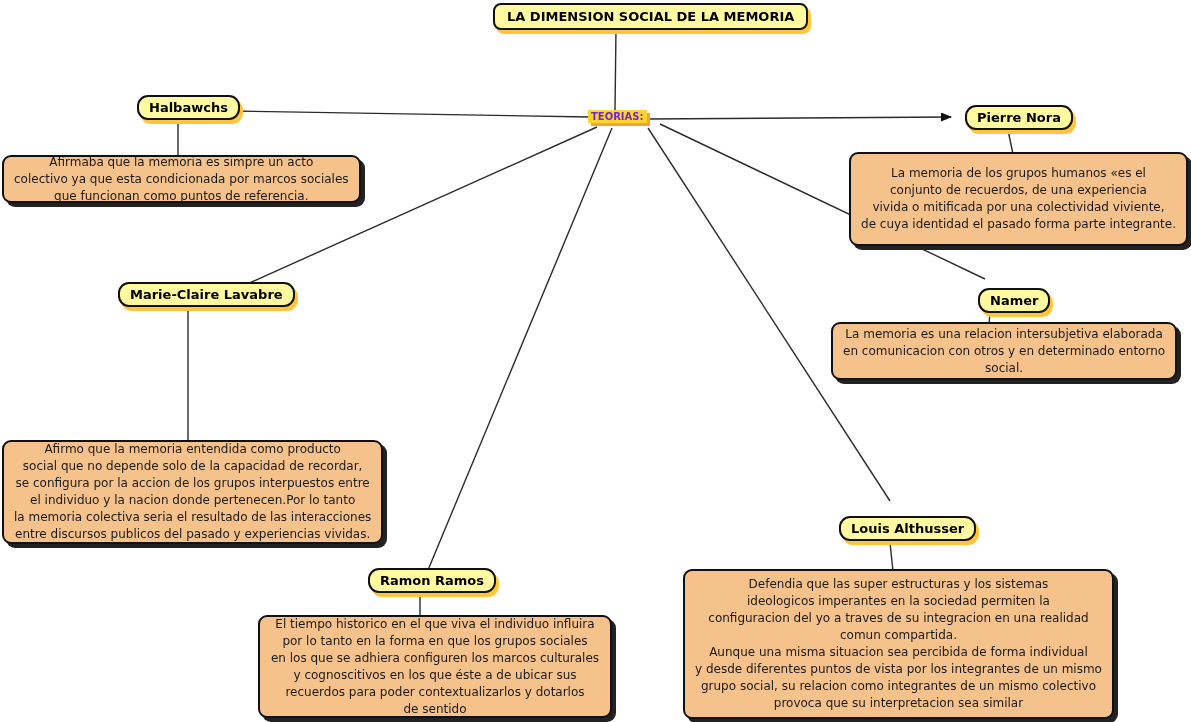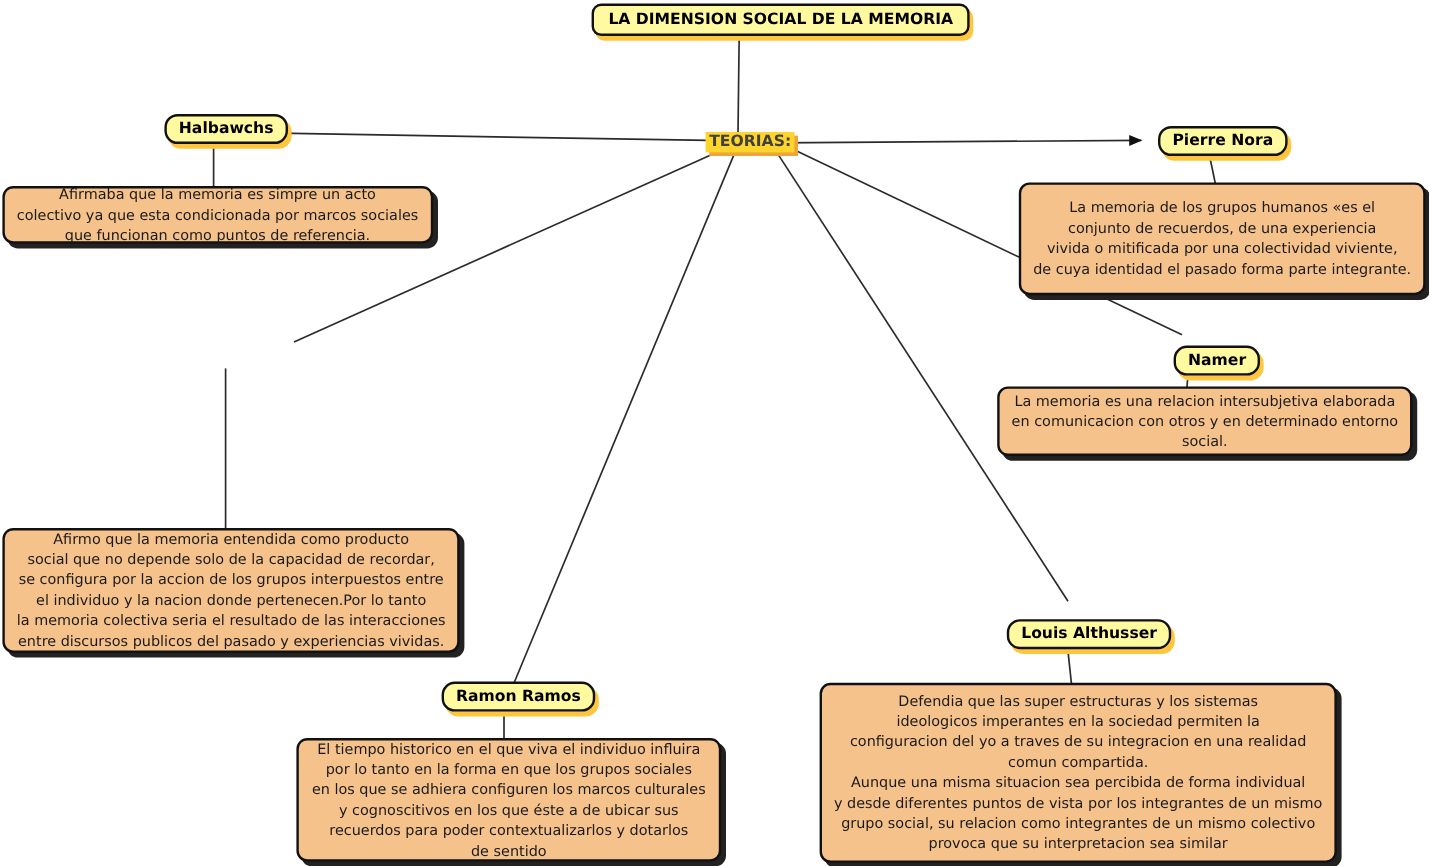--- a/index.html
+++ b/index.html
@@ -25,21 +25,21 @@
     padding:3px 10px;
     font-size:13px; font-weight:bold; color:#000;
     white-space:nowrap; text-align:center;
     cursor:default;
   }
   .center-label{
     position:absolute; z-index:3;
     background:var(--center-fill);
     box-shadow:3px 3px 0 var(--center-shadow);
     padding:1px 3px;
-    font-size:13px; font-weight:bold; color:#404040;
+    font-size:10px; font-weight:bold; color:#6d28d9;
     white-space:nowrap;
   }
   .descbox{
     position:absolute; z-index:2;
     background:var(--box-fill);
     border:2px solid var(--box-border);
     border-radius:9px;
     box-shadow:4px 4px 0 var(--box-shadow);
     display:flex; align-items:center; justify-content:center;
     padding:0 10px; box-sizing:border-box;
@@ -74,20 +74,21 @@
   </svg>
 
   <div class="concept" style="left:493px; top:3px; border-radius:8px; padding:4px 12px;">LA DIMENSION SOCIAL DE LA MEMORIA</div>
 
   <div class="center-label" style="left:588px; top:110px;">TEORIAS:</div>
 
   <div class="concept" style="left:137px; top:95px;">Halbawchs</div>
 
   <div class="concept" style="left:965px; top:105px;">Pierre Nora</div>
 
+  <div class="concept" style="left:118px; top:282px;">Marie-Claire Lavabre</div>
 
   <div class="concept" style="left:978px; top:276px;margin-top:12px;">Namer</div>
 
   <div class="concept" style="left:368px; top:568px;">Ramon Ramos</div>
 
   <div class="concept" style="left:839px; top:516px;">Louis Althusser</div>
 
   <div class="descbox" style="left:2px; top:155px; min-width:348px; height:48px;">Afirmaba que la memoria es simpre un acto
 colectivo ya que esta condicionada por marcos sociales
 que funcionan como puntos de referencia.</div>
@@ -101,21 +102,21 @@
 en comunicacion con otros y en determinado entorno
 social.</div>
 
   <div class="descbox" style="left:2px; top:440px; min-width:377px; height:104px;">Afirmo que la memoria entendida como producto
 social que no depende solo de la capacidad de recordar,
 se configura por la accion de los grupos interpuestos entre
 el individuo y la nacion donde pertenecen.Por lo tanto
 la memoria colectiva seria el resultado de las interacciones
 entre discursos publicos del pasado y experiencias vividas.</div>
 
-  <div class="descbox" style="left:247px; top:615px; min-width:354px; height:103px;">El tiempo historico en el que viva el individuo influira
+  <div class="descbox" style="left:258px; top:615px; min-width:354px; height:103px;">El tiempo historico en el que viva el individuo influira
 por lo tanto en la forma en que los grupos sociales
 en los que se adhiera configuren los marcos culturales
 y cognoscitivos en los que éste a de ubicar sus
 recuerdos para poder contextualizarlos y dotarlos
 de sentido</div>
 
   <div class="descbox" style="left:683px; top:569px; min-width:426px; height:150px;">Defendia que las super estructuras y los sistemas
 ideologicos imperantes en la sociedad permiten la
 configuracion del yo a traves de su integracion en una realidad
 comun compartida.

